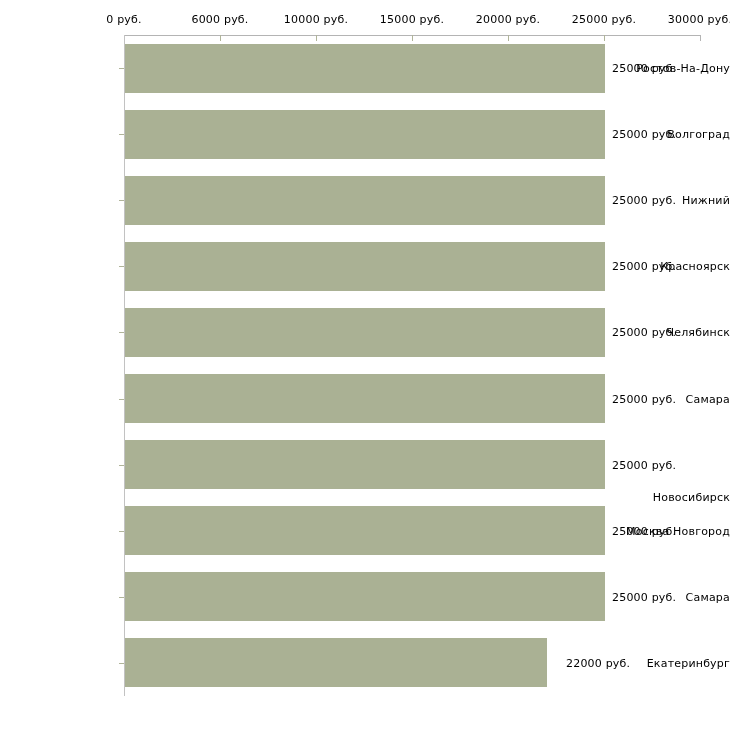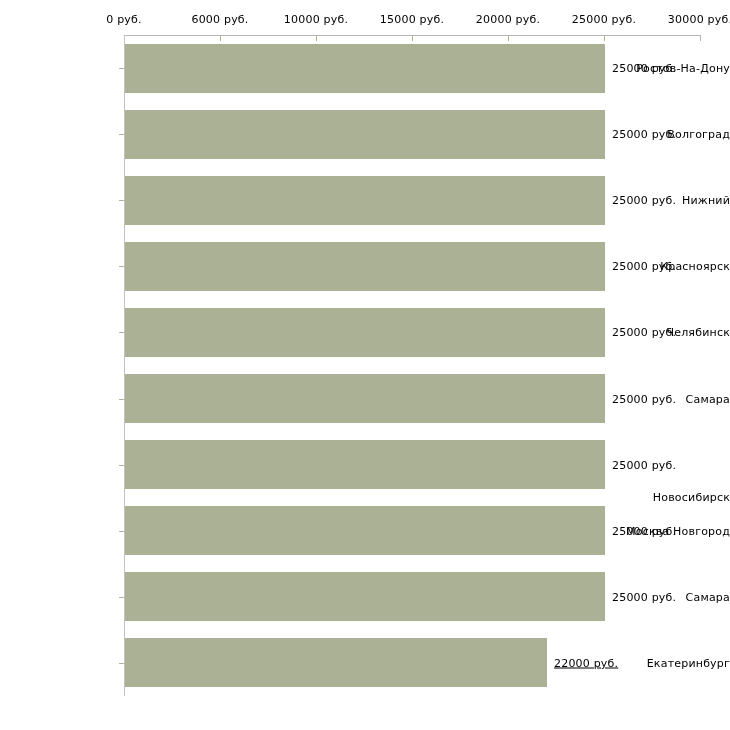--- a/index.html
+++ b/index.html
@@ -177,16 +177,16 @@
       <div class="bar-value-label" style="left: 612px; top: 332px;">25000 руб.</div>
       <div class="bar" title="Самара: 25000 руб." style="top: 374px; width: 480px; height: 49px; background: rgb(170, 177, 148);"></div>
       <div class="bar-value-label" style="left: 612px; top: 399px;">25000 руб.</div>
       <div class="bar" title="Новосибирск: 25000 руб." style="top: 440px; width: 480px; height: 49px; background: rgb(170, 177, 148);"></div>
       <div class="bar-value-label" style="left: 612px; top: 465px;">25000 руб.</div>
       <div class="bar" title="Нижний Новгород: 25000 руб." style="top: 506px; width: 480px; height: 49px; background: rgb(170, 177, 148);"></div>
       <div class="bar-value-label" style="left: 612px; top: 531px;">25000 руб.</div>
       <div class="bar" title="Москва: 25000 руб." style="top: 572px; width: 480px; height: 49px; background: rgb(170, 177, 148);"></div>
       <div class="bar-value-label" style="left: 612px; top: 597px;">25000 руб.</div>
       <div class="bar" title="Екатеринбург: 22000 руб." style="top: 638px; width: 422px; height: 49px; background: rgb(170, 177, 148);"></div>
-      <div class="bar-value-label" style="left: 554px; top: 663px; text-decoration: underline;">22000 руб.</div>
+      <div class="bar-value-label" style="left: 566px; top: 663px;">22000 руб.</div>
     </div>
 
 </div>
 
 </body></html>

